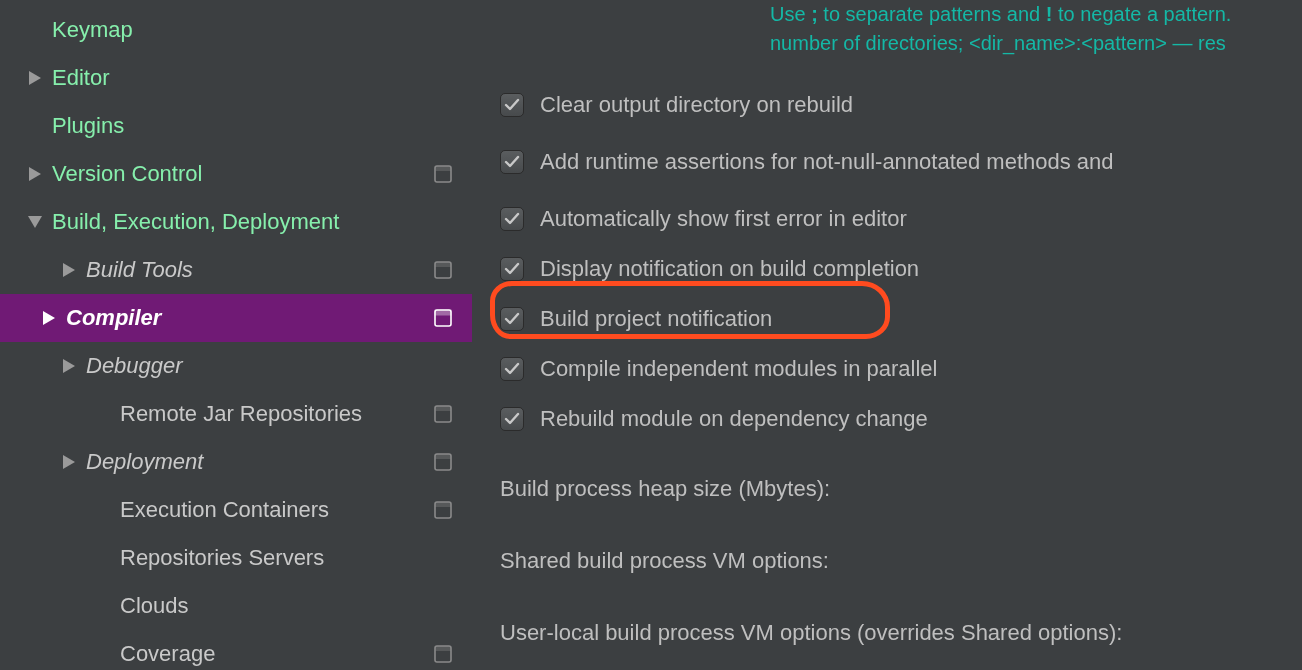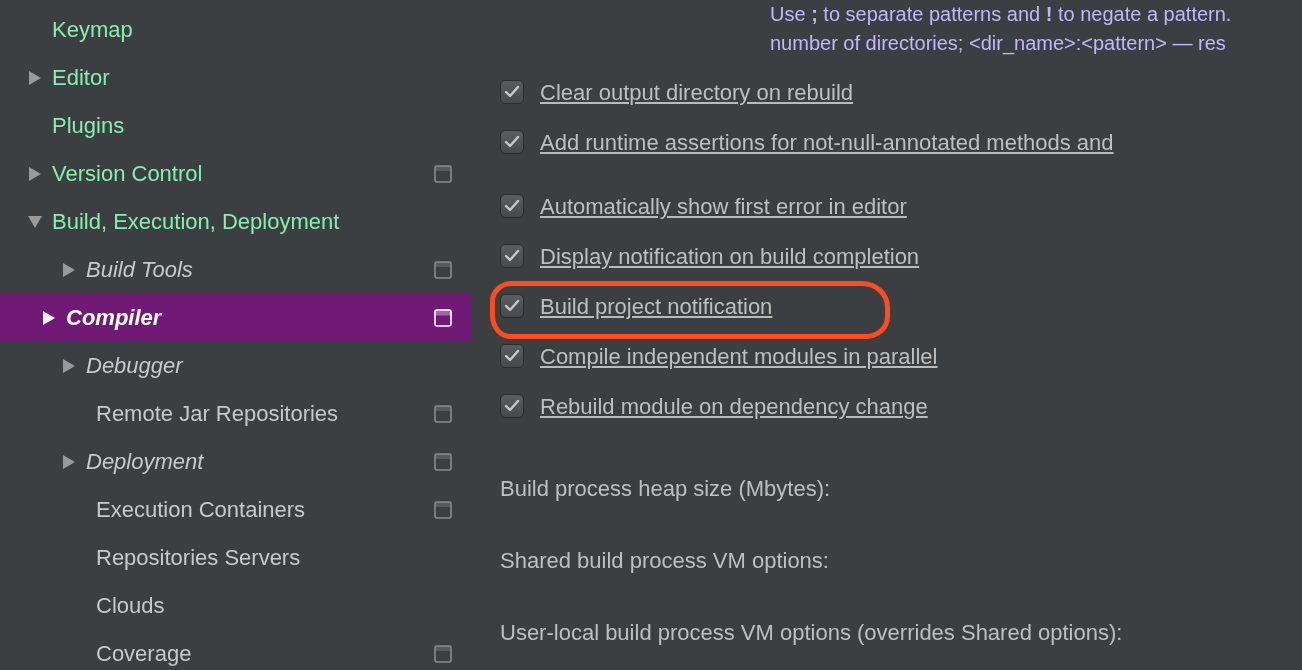--- a/index.html
+++ b/index.html
@@ -54,44 +54,44 @@
   .tree-item.selected {
     background: #701a75;
     padding-left: 40px;
   }
   .tree-item.selected .label { color:#ffffff; font-weight:600; }
   .tree-item.selected .arrow svg path { fill:#ffffff; }
   .tree-item.selected .profile-icon svg rect,
   .tree-item.selected .profile-icon svg path { stroke:#ffffff; }
   .lvl0 { padding-left: 26px; }
   .lvl1 { padding-left: 60px; font-style: italic; }
-  .lvl2 { padding-left: 96px; }
+  .lvl2 { padding-left: 120px; }
 
   .content {
     flex: 1;
     background: #3c3f41;
     padding-left: 28px;
     padding-top: 0px;
     font-size: 22px;
     color: #bbbbbb;
     position: relative;
   }
   .hint {
     font-size: 20px;
-    color: #c4b5fd;
+    color: #14b8a6;
     line-height: 1.45;
     margin-bottom: 22px;
     padding-left: 270px;
     font-style: normal;
   }
   .hint .i { }
   .check-row {
     display: flex;
+    align-items: center;
     height: 50px;
-    text-decoration: underline;
   }
   .checkbox {
     width: 24px;
     height: 24px;
     border-radius: 5px;
     background: linear-gradient(180deg,#5a5d5f 0%, #474a4c 100%);
     border: 1px solid #2b2b2b;
     margin-right: 16px;
     display:flex;
     align-items:center;

